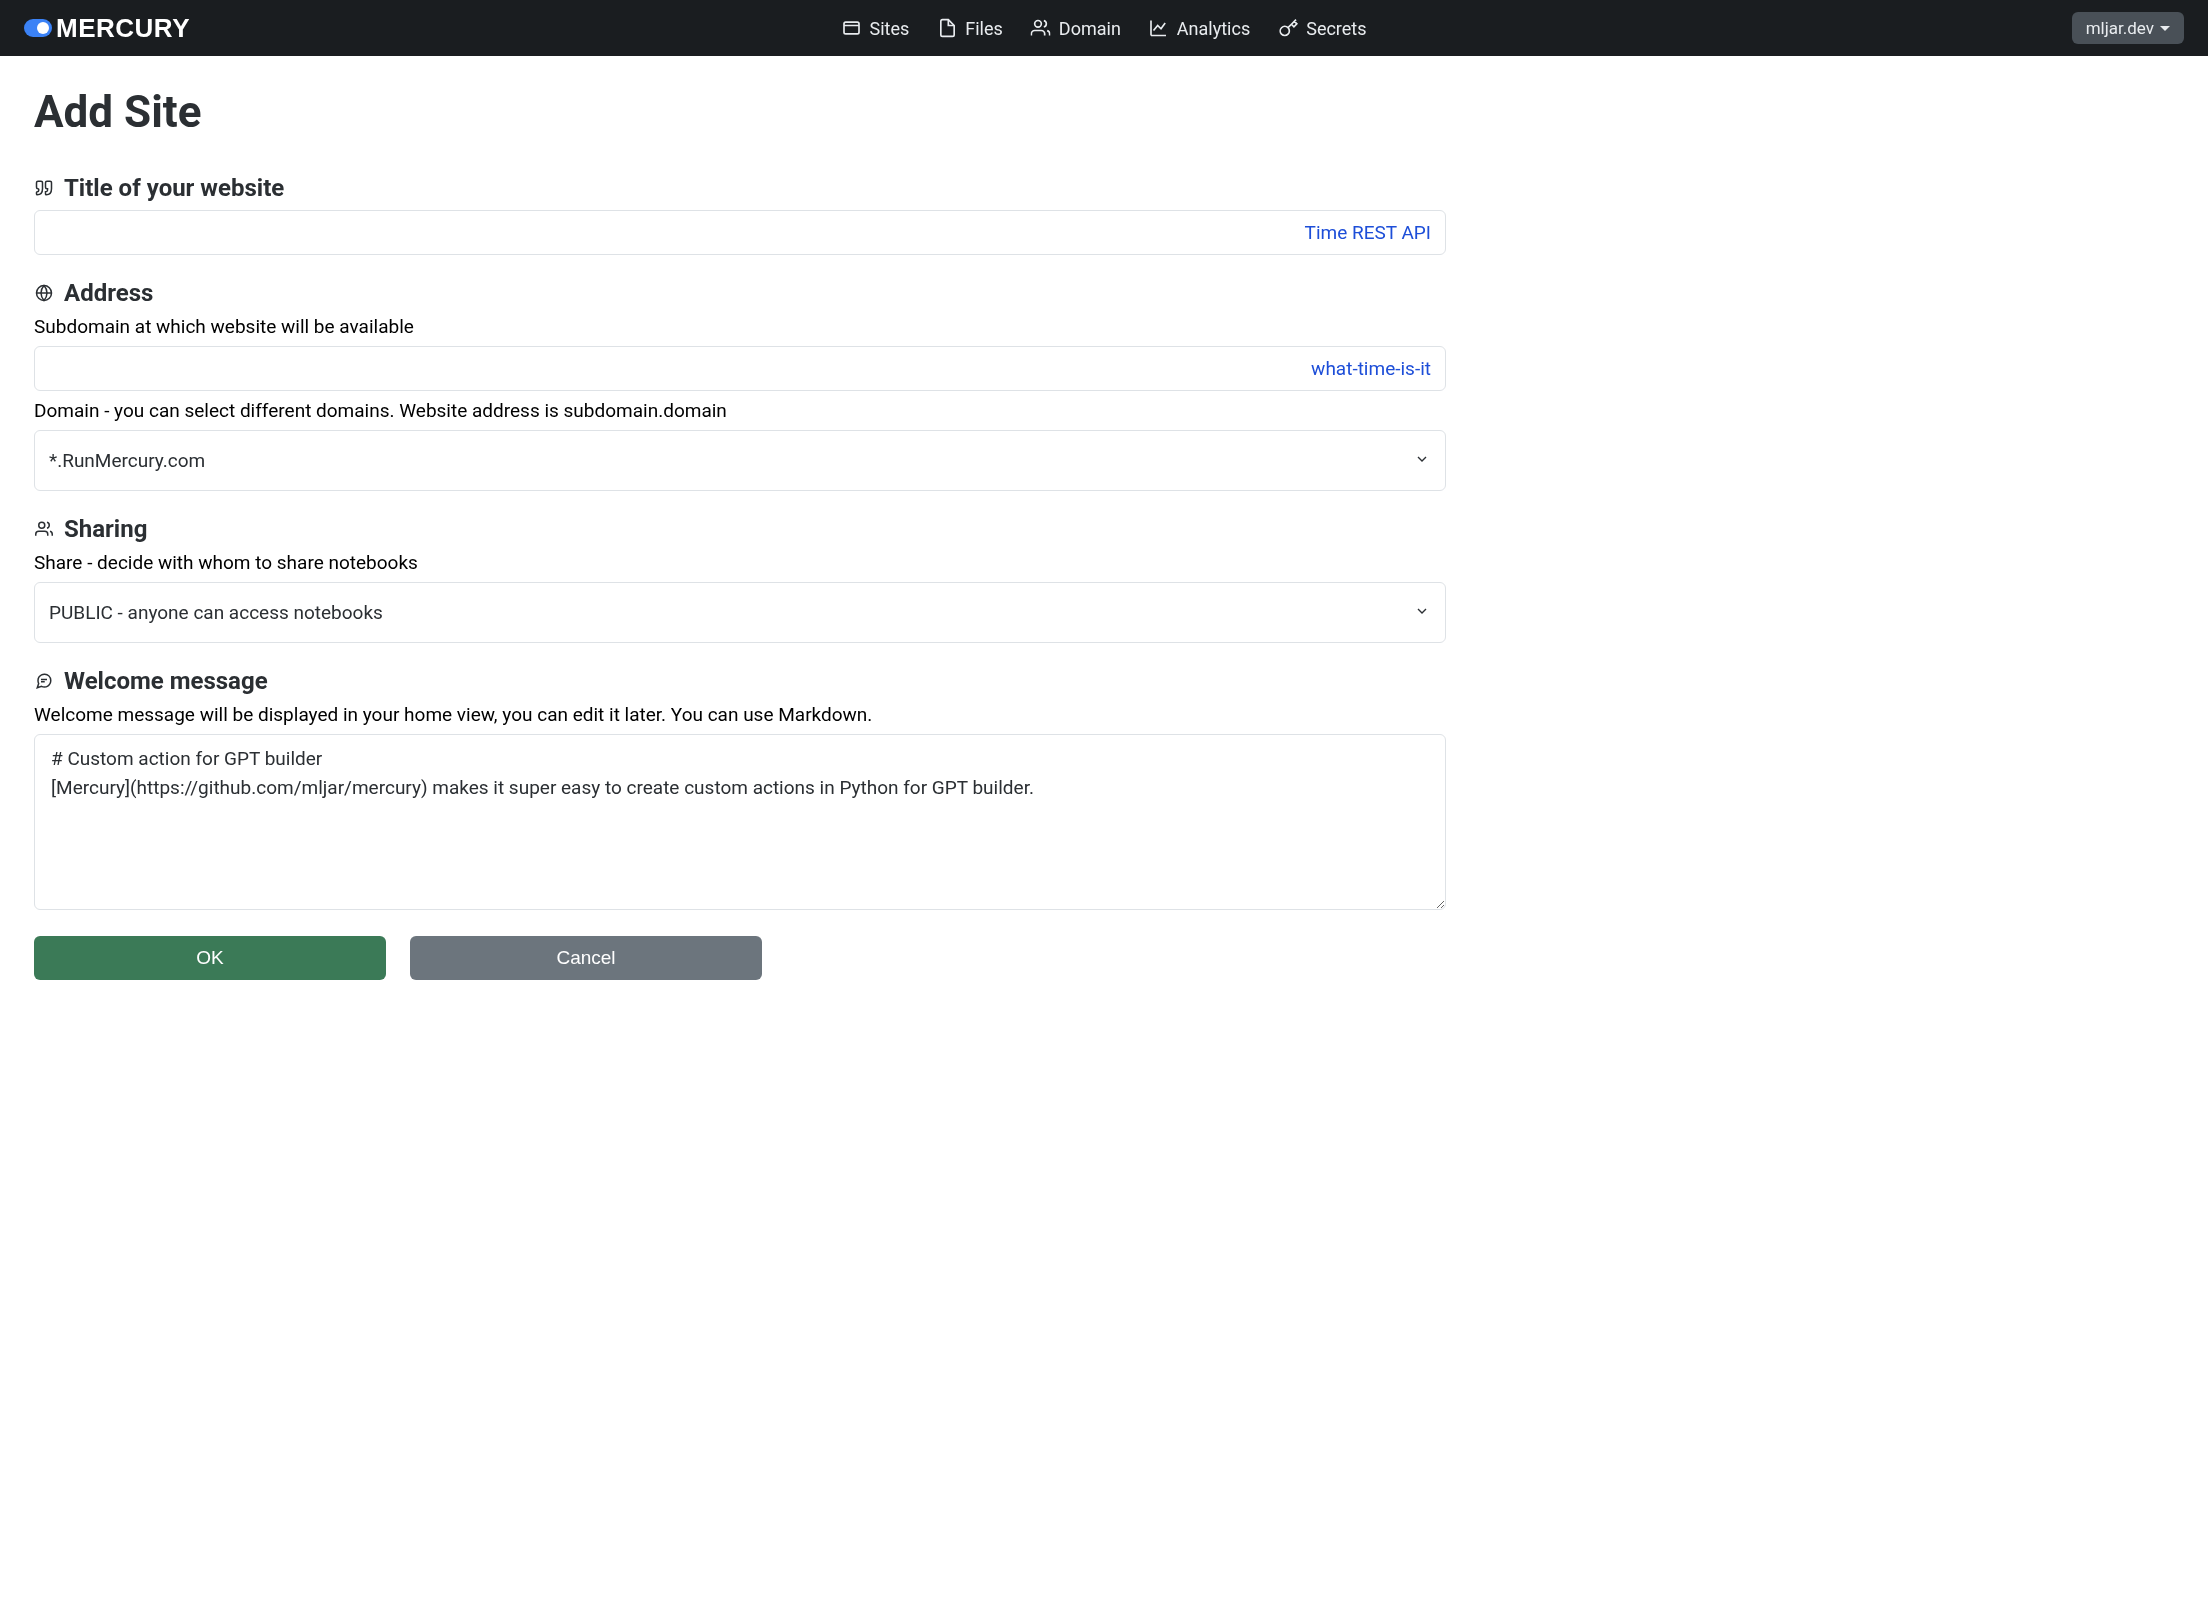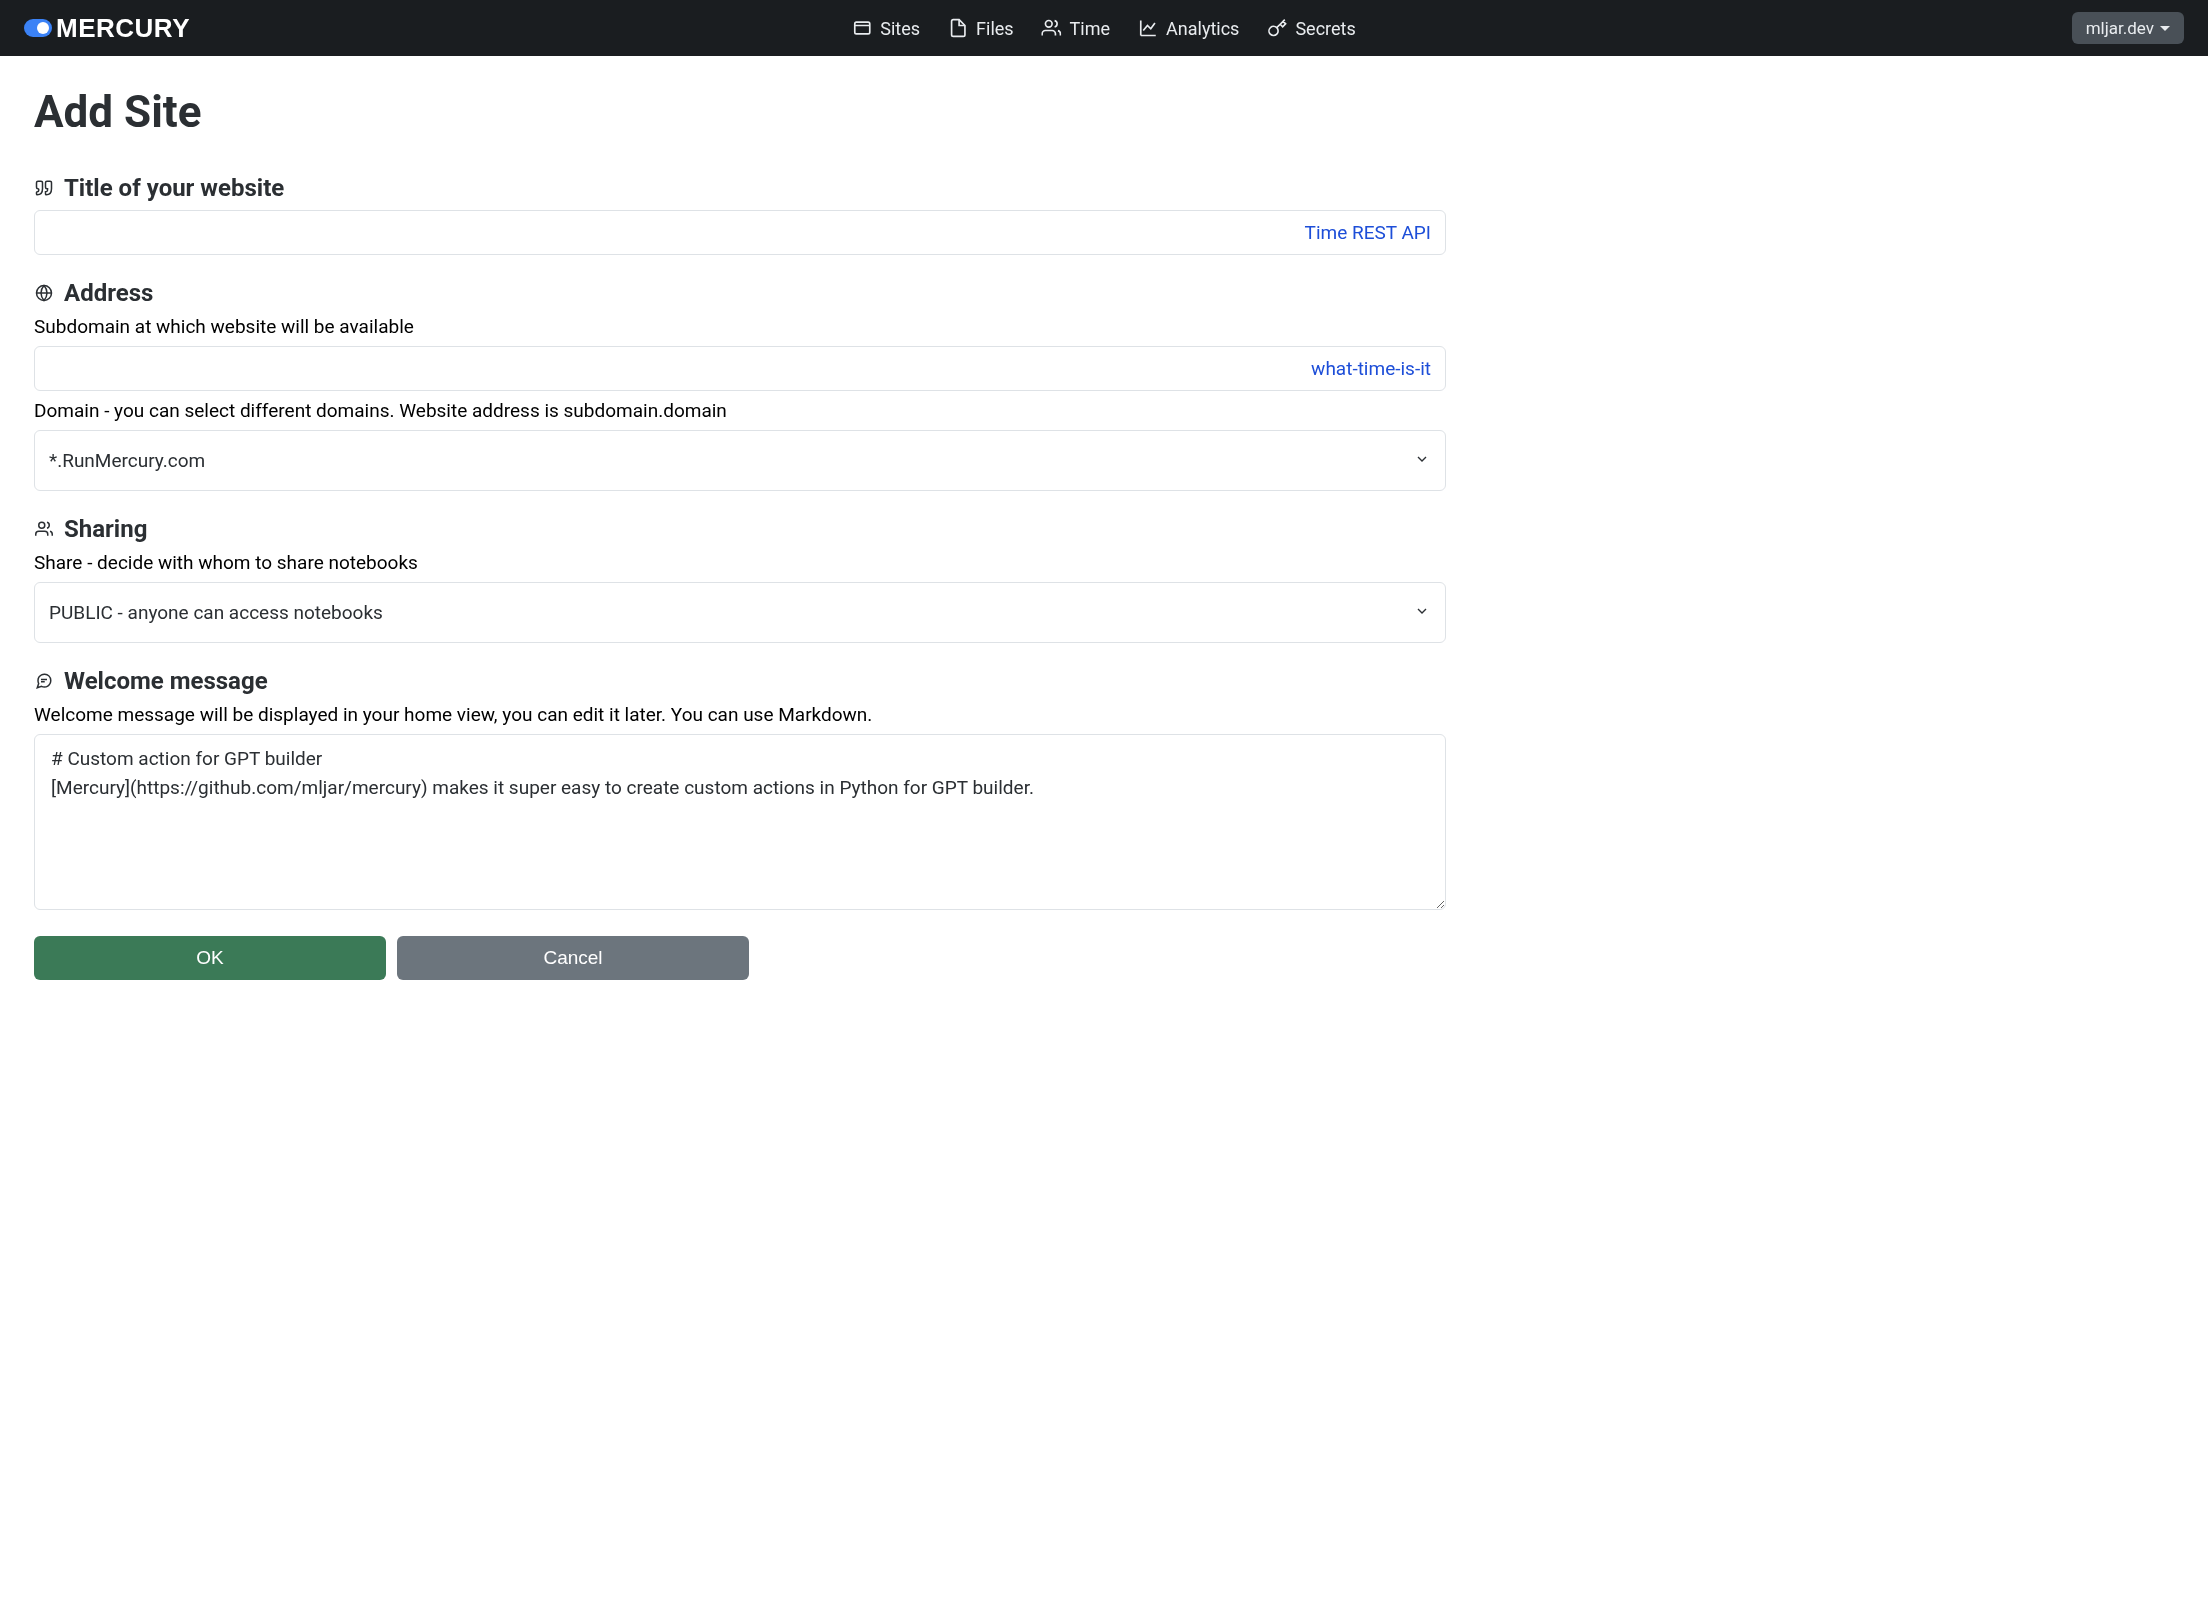--- a/index.html
+++ b/index.html
@@ -188,21 +188,21 @@
       font-size: 19px;
       color: #2b2f33;
       background: #fff;
       resize: vertical;
       min-height: 176px;
       font-family: inherit;
       line-height: 1.5;
     }
     .button-row {
       display: flex;
-      gap: 11px;
+      gap: 24px;
       margin-top: 22px;
     }
     .btn {
       padding: 11px 20px;
       border-radius: 6px;
       font-size: 19px;
       border: none;
       cursor: pointer;
       width: 352px;
       text-align: center;
@@ -246,21 +246,21 @@
     </div>
     <div class="nav-item">
       <span class="nav-icon">
         <svg width="20" height="20" viewBox="0 0 24 24">
             <path d="M17 21v-2a4 4 0 0 0-4-4H5a4 4 0 0 0-4 4v2"></path>
             <circle cx="9" cy="7" r="4"></circle>
             <path d="M23 21v-2a4 4 0 0 0-3-3.87"></path>
             <path d="M16 3.13a4 4 0 0 1 0 7.75"></path>
           </svg>
       </span>
-      <span>Time</span>
+      <span>Domain</span>
     </div>
     <div class="nav-item">
       <span class="nav-icon">
         <svg width="20" height="20" viewBox="0 0 24 24">
             <line x1="3" y1="3" x2="3" y2="21"></line>
             <line x1="3" y1="21" x2="21" y2="21"></line>
             <polyline points="6 15 11 9 15 13 20 6"></polyline>
           </svg>
       </span>
       <span>Analytics</span>

